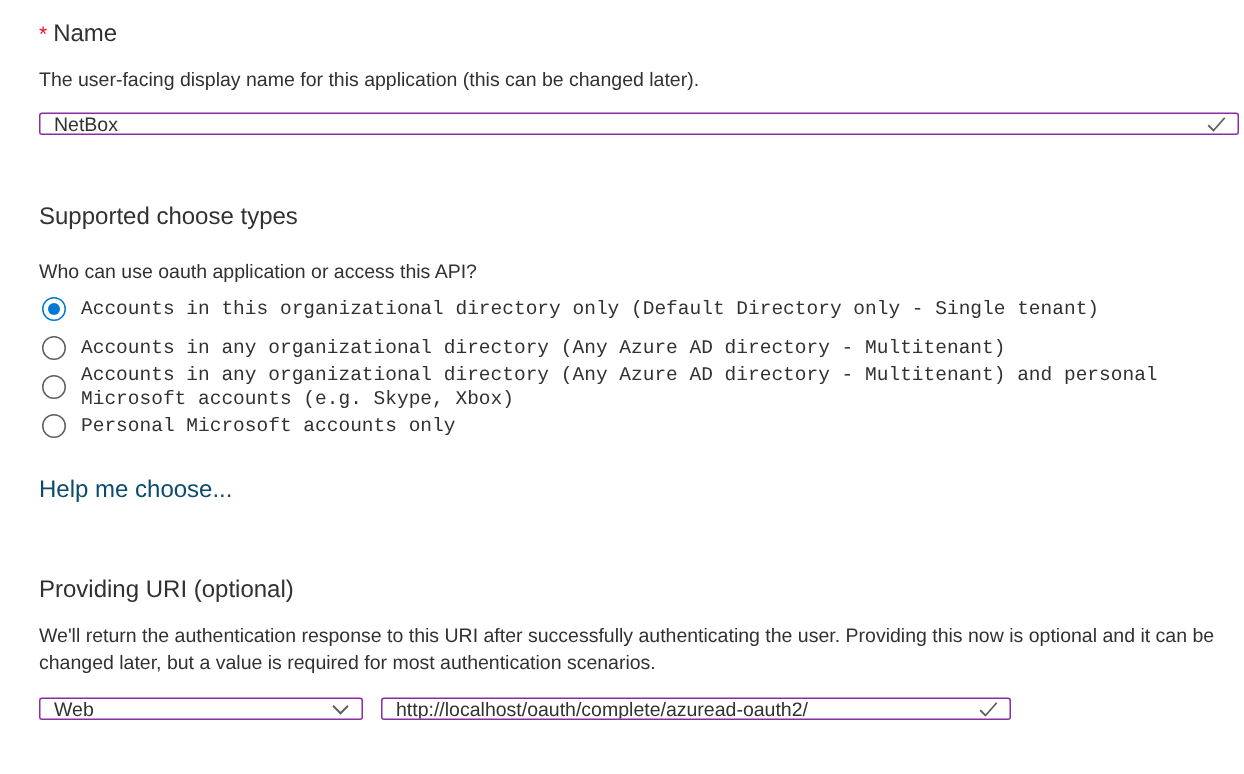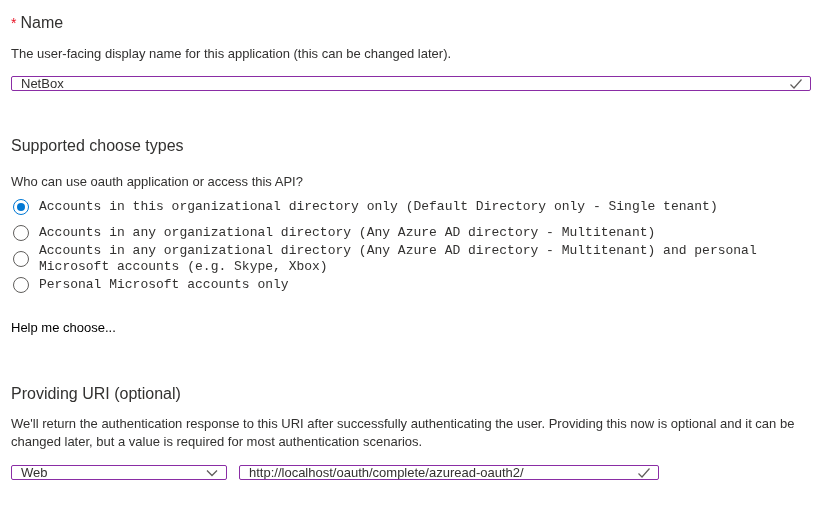--- a/index.html
+++ b/index.html
@@ -3,21 +3,21 @@
 <meta charset="utf-8">
 <style>
   * { margin: 0; padding: 0; box-sizing: border-box; }
   html, body { width: 829px; height: 516px; }
   body {
     background: #ffffff;
     font-family: "Liberation Sans", "DejaVu Sans", sans-serif;
     color: #323130;
     overflow: hidden;
   }
-  .page { padding: 12px 14px 0 11px; }
+  .page { padding: 12px 14px 0 26px; }
 
   .section-title {
     font-size: 16px;
     font-weight: 400;
     line-height: 21px;
     color: #323130;
   }
   .required-asterisk { color: #e81123; margin-right: 4px; font-size: 14px; }
 
   .field-desc {
@@ -80,23 +80,23 @@
     justify-content: center;
   }
   .radio-row.selected .radio-circle { border: 1px solid #0078d4; }
   .radio-dot { width: 8px; height: 8px; border-radius: 50%; background: transparent; }
   .radio-row.selected .radio-dot { background: #0078d4; }
   .radio-label { margin-left: 10px; font-size: 13px; line-height: 16px; color: #323130; font-family: Liberation Mono, monospace; }
 
   .help-link {
     display: inline-block;
     margin-top: 21px;
-    font-size: 13px;
+    font-size: 16px;
     line-height: 17px;
-    color: #000000;
+    color: #0c4a6e;
     text-decoration: none;
     cursor: pointer;
   }
 
   .section-redirect { margin-top: 47px; }
   .redirect-desc { margin-top: 11px; width: 800px; }
 
   .redirect-row {
     margin-top: 14px;
     display: flex;

